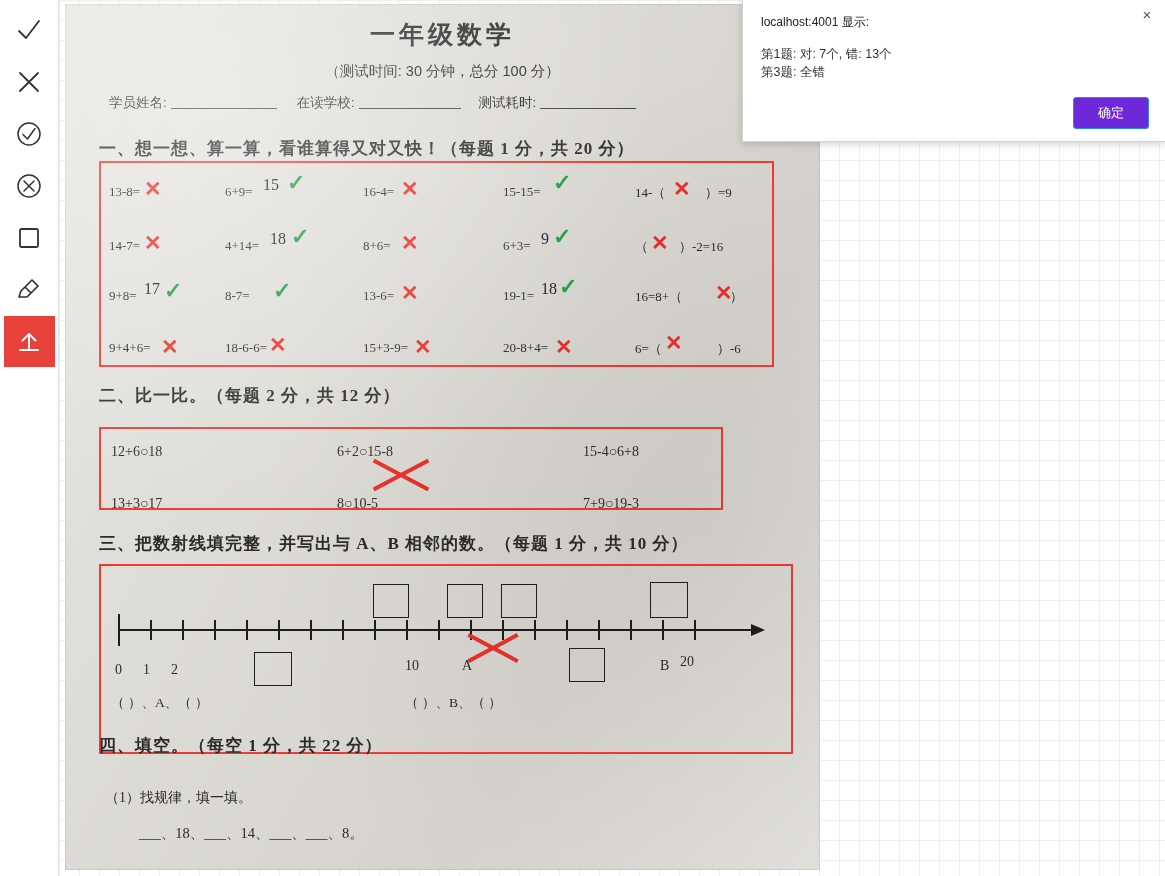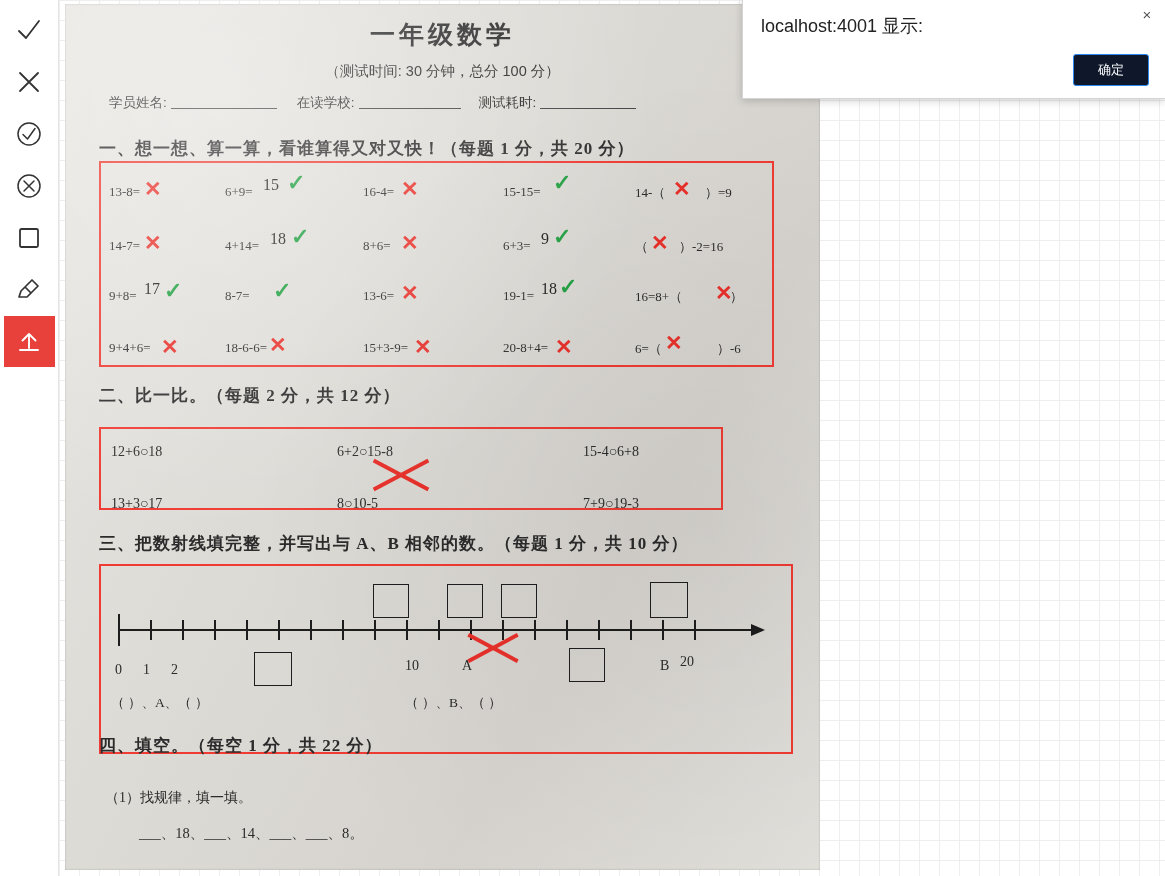--- a/index.html
+++ b/index.html
@@ -192,21 +192,21 @@
     width: 423px;
     background: #ffffff;
     border: 1px solid #d4d4d4;
     border-top: none;
     border-right: none;
     box-shadow: 0 2px 8px rgba(0,0,0,0.18);
     box-sizing: border-box;
     padding: 14px 16px 12px 18px;
   }
   .dialog-title {
-    font-size: 18px;
+    font-size: 12px;
     color: #222;
     margin-bottom: 14px;
   }
   .dialog-close {
     position: absolute;
     right: 8px; top: 4px;
     width: 20px; height: 20px;
     font-size: 15px;
     color: #555;
     display: flex;
@@ -218,21 +218,21 @@
     font-size: 12.5px;
     color: #333;
     line-height: 18px;
   }
   .dialog-actions {
     margin-top: 16px;
     display: flex;
     justify-content: flex-end;
   }
   .btn-primary {
-    background: #0f172a;
+    background: #6d28d9;
     color: #ffffff;
     border: 1px solid #2b88f0;
     border-radius: 3px;
     font-size: 13px;
     padding: 6px 24px;
     cursor: pointer;
     font-family: "Liberation Sans", sans-serif;
   }
 </style>
 </head>
@@ -442,18 +442,20 @@
       <div class="section-head" style="position:absolute; left:34px; top:730px;">四、填空。（每空 1 分，共 22 分）</div>
       <div class="expr" style="left:40px; top:785px; font-size:14px;">（1）找规律，填一填。</div>
       <div class="expr" style="left:74px; top:820px; font-size:14.5px;">___、18、___、14、___、___、8。</div>
 
     </div>
   </div>
 
   <div class="dialog">
     <div class="dialog-close">×</div>
     <div class="dialog-title">localhost:4001 显示:</div>
+    <div class="dialog-line">第1题: 对: 7个, 错: 13个</div>
+    <div class="dialog-line">第3题: 全错</div>
     <div class="dialog-actions">
       <button class="btn-primary">确定</button>
     </div>
   </div>
 
 </div>
 
 </body></html>

